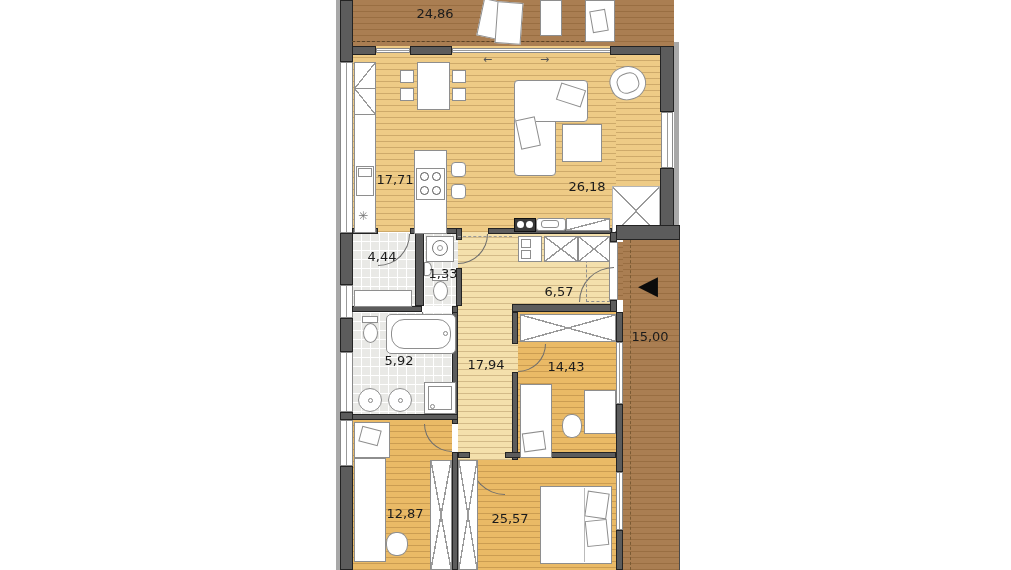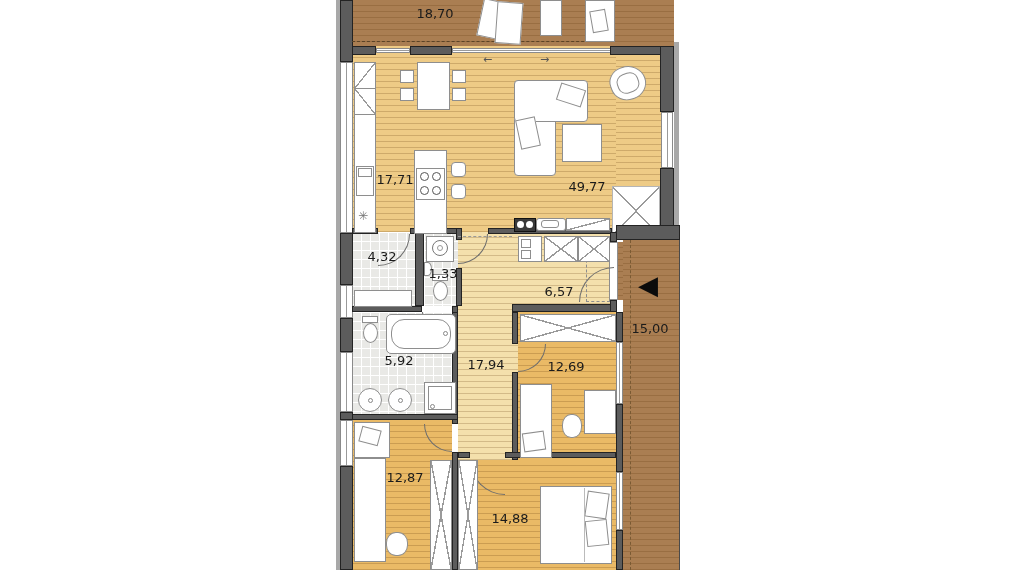--- a/index.html
+++ b/index.html
@@ -212,26 +212,26 @@
   <div class="abs furn" style="left:354px;top:458px;width:32px;height:104px;"></div>
   <div class="abs furn" style="left:386px;top:532px;width:22px;height:24px;border-radius:45%;"></div>
   <div class="abs furn xpanel" style="left:430px;top:460px;width:22px;height:110px;"></div>
 
   <div class="abs furn xpanel" style="left:458px;top:460px;width:20px;height:110px;"></div>
   <div class="abs furn" style="left:540px;top:486px;width:72px;height:78px;"></div>
   <div class="abs" style="left:584px;top:488px;width:1px;height:74px;background:#bbb;"></div>
   <div class="abs furn" style="left:586px;top:492px;width:22px;height:26px;transform:rotate(8deg);"></div>
   <div class="abs furn" style="left:586px;top:520px;width:22px;height:26px;transform:rotate(-6deg);"></div>
 
-  <span class="lbl" style="left:435px;top:13px;">18,70</span>
+  <span class="lbl" style="left:435px;top:13px;">24,86</span>
   <span class="lbl" style="left:395px;top:179px;">17,71</span>
-  <span class="lbl" style="left:587px;top:186px;">49,77</span>
-  <span class="lbl" style="left:382px;top:256px;">4,32</span>
+  <span class="lbl" style="left:587px;top:186px;">26,18</span>
+  <span class="lbl" style="left:382px;top:256px;">4,44</span>
   <span class="lbl" style="left:443px;top:273px;">1,33</span>
   <span class="lbl" style="left:559px;top:291px;">6,57</span>
   <span class="lbl" style="left:399px;top:360px;">5,92</span>
   <span class="lbl" style="left:486px;top:364px;">17,94</span>
-  <span class="lbl" style="left:566px;top:366px;">12,69</span>
-  <span class="lbl" style="left:650px;top:328px;">15,00</span>
-  <span class="lbl" style="left:405px;top:477px;">12,87</span>
-  <span class="lbl" style="left:510px;top:518px;">14,88</span>
+  <span class="lbl" style="left:566px;top:366px;">14,43</span>
+  <span class="lbl" style="left:650px;top:336px;">15,00</span>
+  <span class="lbl" style="left:405px;top:513px;">12,87</span>
+  <span class="lbl" style="left:510px;top:518px;">25,57</span>
 
 </div>
 
 </body></html>

